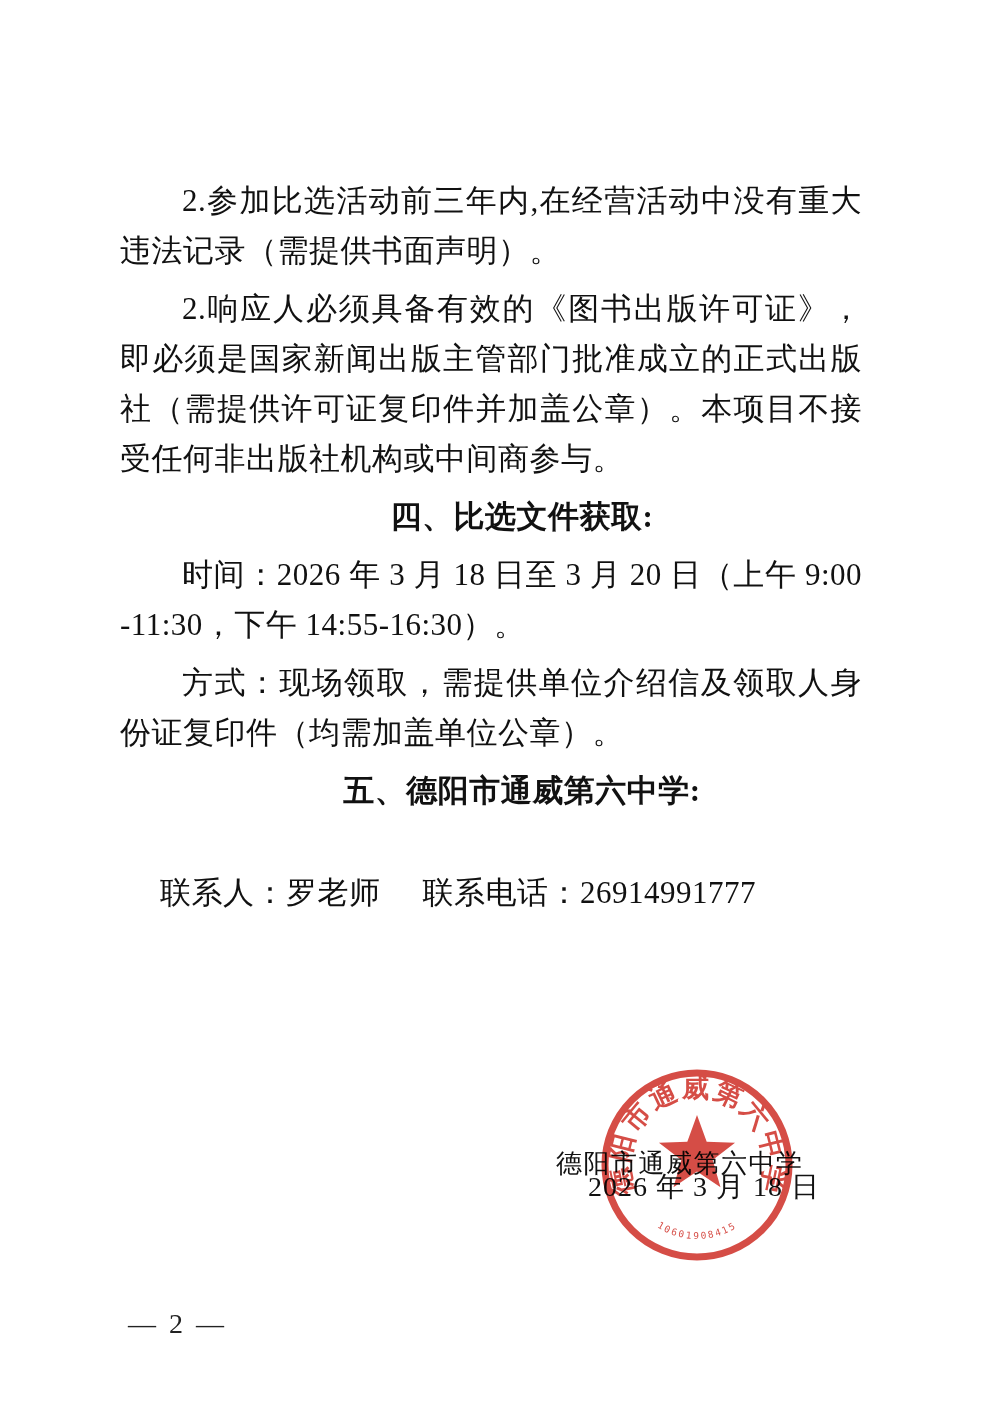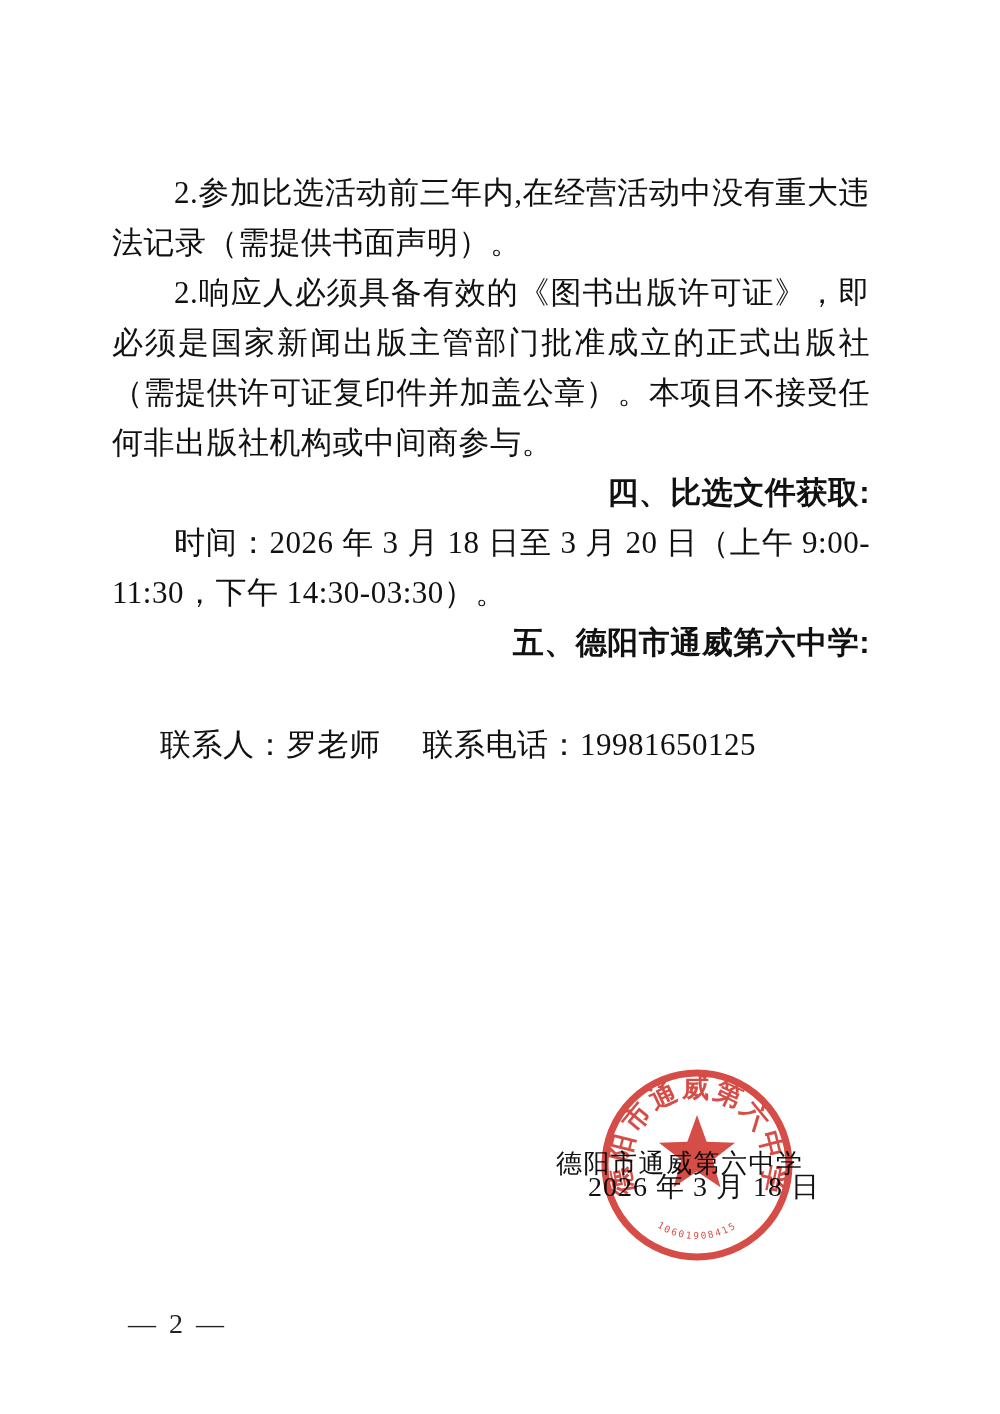--- a/index.html
+++ b/index.html
@@ -13,33 +13,33 @@
   }
   .page {
     position: absolute; left: 0; top: 0;
     width: 1000px; height: 1414px;
     background: #ffffff;
   }
   .doc {
     position: absolute; left: 112px; top: 168px; width: 758px;
   }
   .para {
-    margin: 0;
+    margin: 8px;
     font-size: 31px;
     line-height: 50px;
     text-align: justify;
     text-justify: inter-character;
     text-indent: 62px;
     word-break: break-all;
     letter-spacing: 0.5px;
   }
   .head {
-    font-family: Liberation Sans, sans-serif;
+    font-family: Liberation Serif, serif;
     font-weight: bold;
-    text-align: right;
+    text-align: center;
   }
   .contact-line {
     margin: 52px 0 0 0;
     font-size: 31px;
     line-height: 50px;
     text-indent: 48px;
     letter-spacing: 0.5px;
     white-space: nowrap;
   }
   .phone-group { margin-left: 42px; }
@@ -74,25 +74,26 @@
 </style>
 </head>
 <body>
 
 <div class="page">
 
   <div class="doc">
     <p class="para">2.参加比选活动前三年内,在经营活动中没有重大违法记录（需提供书面声明）。</p>
     <p class="para">2.响应人必须具备有效的《图书出版许可证》，即必须是国家新闻出版主管部门批准成立的正式出版社（需提供许可证复印件并加盖公章）。本项目不接受任何非出版社机构或中间商参与。</p>
     <p class="para head">四、比选文件获取:</p>
-    <p class="para">时间：2026 年 3 月 18 日至 3 月 20 日（上午 9:00-11:30，下午 14:30-03:30）。</p>
+    <p class="para">时间：2026 年 3 月 18 日至 3 月 20 日（上午 9:00-11:30，下午 14:55-16:30）。</p>
+    <p class="para">方式：现场领取，需提供单位介绍信及领取人身份证复印件（均需加盖单位公章）。</p>
     <p class="para head">五、德阳市通威第六中学:</p>
 
     <p class="contact-line">
-      <span>联系人：</span><span>罗老师</span><span class="phone-group">联系电话：</span><span>19981650125</span>
+      <span>联系人：</span><span>罗老师</span><span class="phone-group">联系电话：</span><span>26914991777</span>
     </p>
   </div>
 
   <div class="sig-org">德阳市通威第六中学</div>
   <div class="sig-date">2026 年 3 月 18 日</div>
 
   <svg class="seal" viewBox="-112 -112 224 224" xmlns="http://www.w3.org/2000/svg" aria-hidden="true">
     <defs>
       <path id="arcTop" d="M -61.6,28.7 A 68,68 0 1 1 61.6,28.7" fill="none"></path>
       <path id="arcBottom" d="M -42.4,60.6 A 74,74 0 0 0 42.4,60.6" fill="none"></path>

